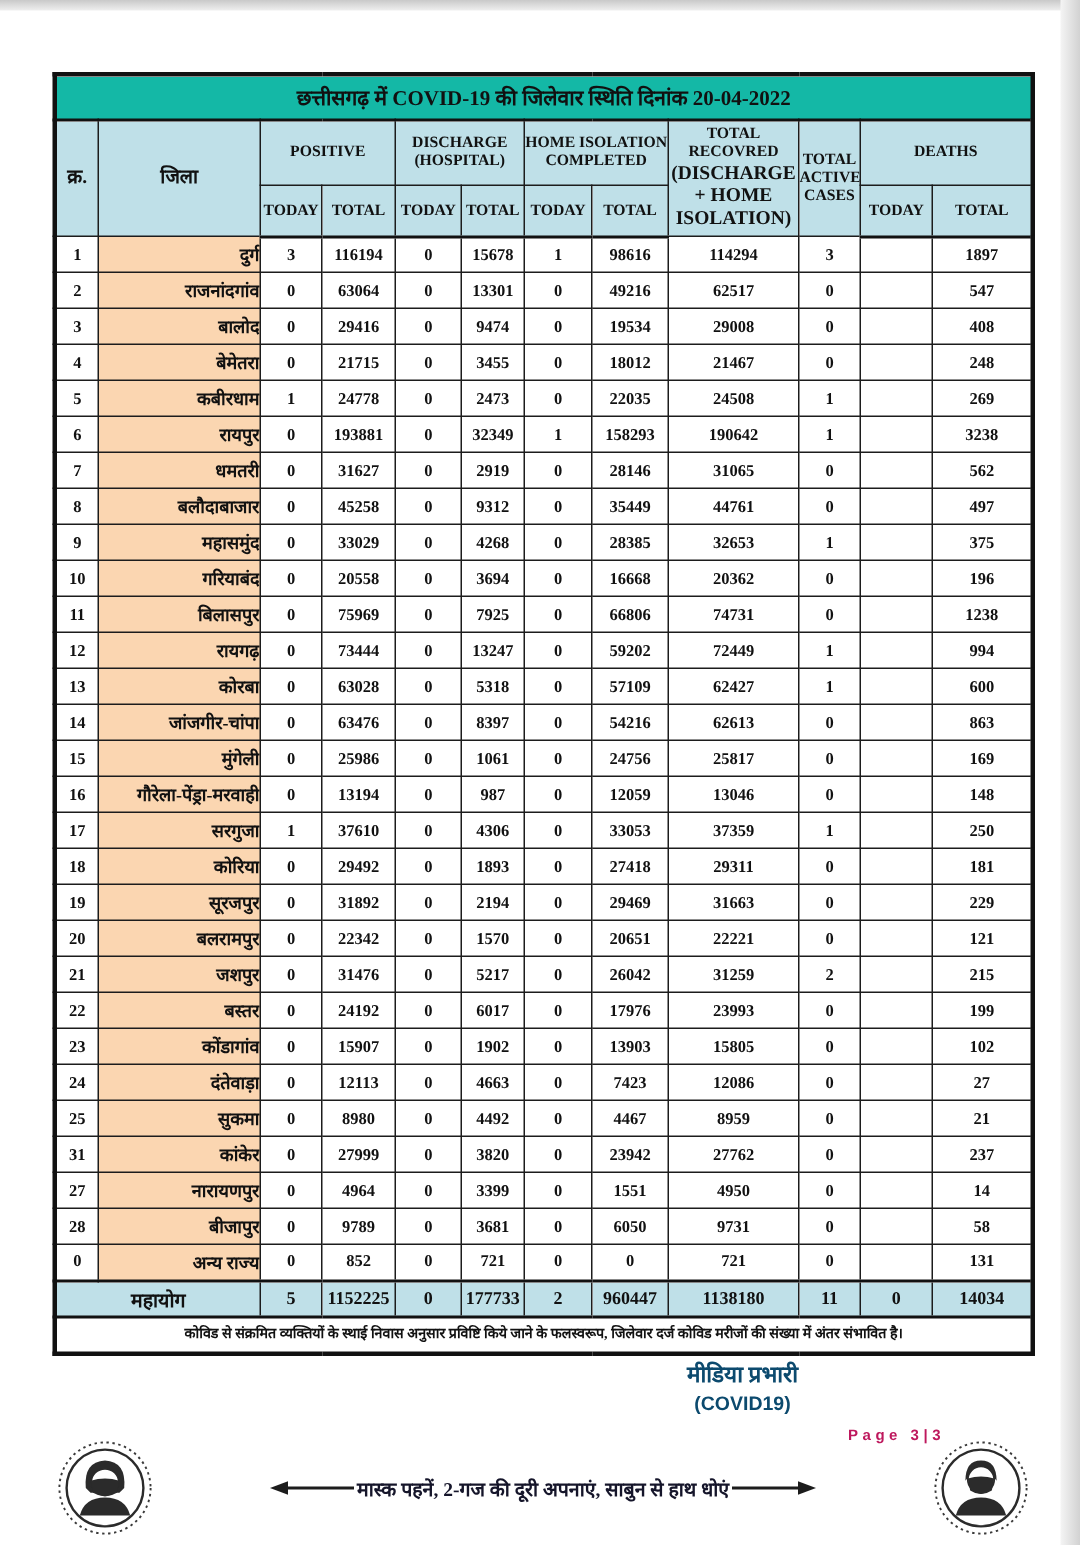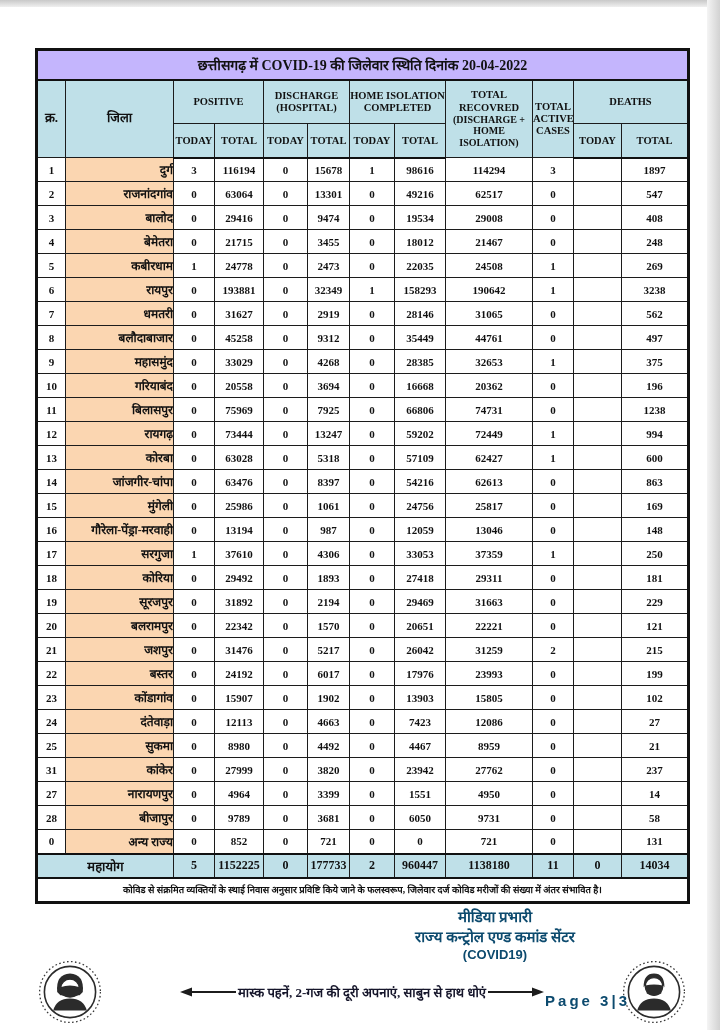--- a/index.html
+++ b/index.html
@@ -15,30 +15,30 @@
   .edge-top    { position:absolute; top:0; left:0; width:720px; height:7px; background:linear-gradient(#c9c9c9,#efefef); }
   .edge-right  { position:absolute; top:0; right:0; width:13px; height:1030px; background:linear-gradient(90deg,#f4f4f4,#d2d2d2); }
 
   
   .report-table-wrap { position:absolute; left:35px; top:48px; width:653px; }
   table { border-collapse:collapse; table-layout:fixed; width:653px; }
   th, td { border:1px solid #1c1c1c; overflow:hidden; white-space:nowrap; }
   table { border:3px solid #111; }
 
   .title-row th {
-    height:30px; background:#c4b5fd;
+    height:30px; background:#14b8a6;
     font-size:14px; font-weight:bold; text-align:center;
     border-bottom:2px solid #111;
   }
   .head-a th, .head-b th { background:#bfe0e8; font-weight:bold; text-align:center; }
   .head-a th { height:44px; font-size:10.5px; line-height:1.15; }
   .head-b th { height:34px; font-size:10.5px; border-bottom:2px solid #111; }
   th.dev { font-size:13px; }
   .sub-line { display:block; font-size:10.5px; font-weight:bold; }
-  .sub-line.small { font-size:10px; }
+  .sub-line.small { font-size:13px; }
   th.wrap { white-space:normal; }
 
   tbody td {
     height:24px; font-size:11px; font-weight:bold; text-align:center;
     background:#fff;
   }
   tbody td.district {
     background:#fbd6b1; text-align:right; padding-left:4px; font-size:12px;
     white-space:nowrap;
   }
@@ -65,23 +65,23 @@
   .banner {
     position:absolute; left:38px; top:960px; width:648px; height:64px;
     display:flex; align-items:center; justify-content:space-between;
   }
   .mask-badge { width:64px; height:64px; flex:0 0 auto; }
   .banner-mid { flex:1; display:flex; align-items:center; justify-content:center; gap:0; }
   .banner-text { font-size:13px; font-weight:bold; color:#15152a; white-space:nowrap; }
   .arrow-svg { flex:0 0 auto; }
 
   .page-label {
-    position:absolute; right:90px; top:992px;
+    position:absolute; right:90px; top:952px;
     font-family:"Liberation Sans","DejaVu Sans",sans-serif;
-    font-size:15px; color:#0c4a6e; letter-spacing:3px; font-weight:bold;
+    font-size:10px; color:#be185d; letter-spacing:3px; font-weight:bold;
   }
 </style>
 </head>
 <body>
 
 <div class="edge-top"></div>
 <div class="edge-right"></div>
 
 <div class="report-table-wrap">
   <table>
@@ -557,21 +557,20 @@
         </tr>
       <tr class="footnote-row">
         <td colspan="12">कोविड से संक्रमित व्यक्तियों के स्थाई निवास अनुसार प्रविष्टि किये जाने के फलस्वरूप, जिलेवार दर्ज कोविड मरीजों की संख्या में अंतर संभावित है।</td>
       </tr>
     </tbody>
   </table>
 </div>
 
 <div class="signature">
   <div class="sig-line1">मीडिया प्रभारी</div>
-  <div class="sig-line2">राज्य कन्ट्रोल एण्ड कमांड सेंटर</div>
   <div class="sig-line3">(COVID19)</div>
 </div>
 
 <div class="banner">
   <svg class="mask-badge" viewBox="0 0 80 80">
     <circle cx="40" cy="40" r="38" fill="none" stroke="#3a3a3a" stroke-width="1.6" stroke-dasharray="2 3"></circle>
     <circle cx="40" cy="40" r="32" fill="none" stroke="#2b2b2b" stroke-width="2"></circle>
     <path d="M24 40 Q22 18 40 17 Q58 18 56 40 L52 44 L28 44 Z" fill="#2b2b2b"></path>
     <ellipse cx="40" cy="35" rx="11.5" ry="11" fill="#ffffff" stroke="#2b2b2b" stroke-width="1.5"></ellipse>
     <path d="M28 34 Q40 30 52 34 L50 44 Q40 50 30 44 Z" fill="#2b2b2b"></path>

